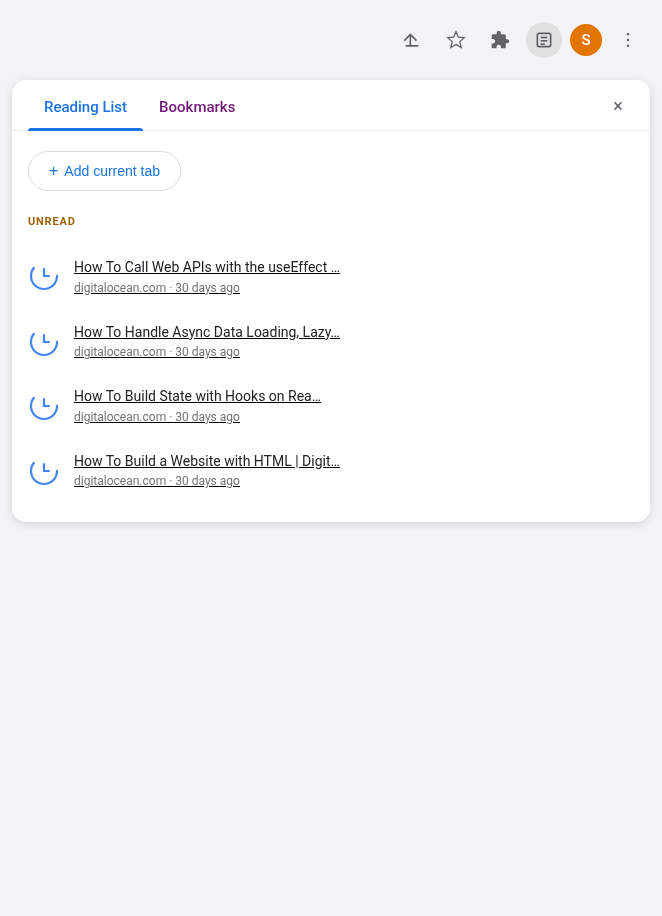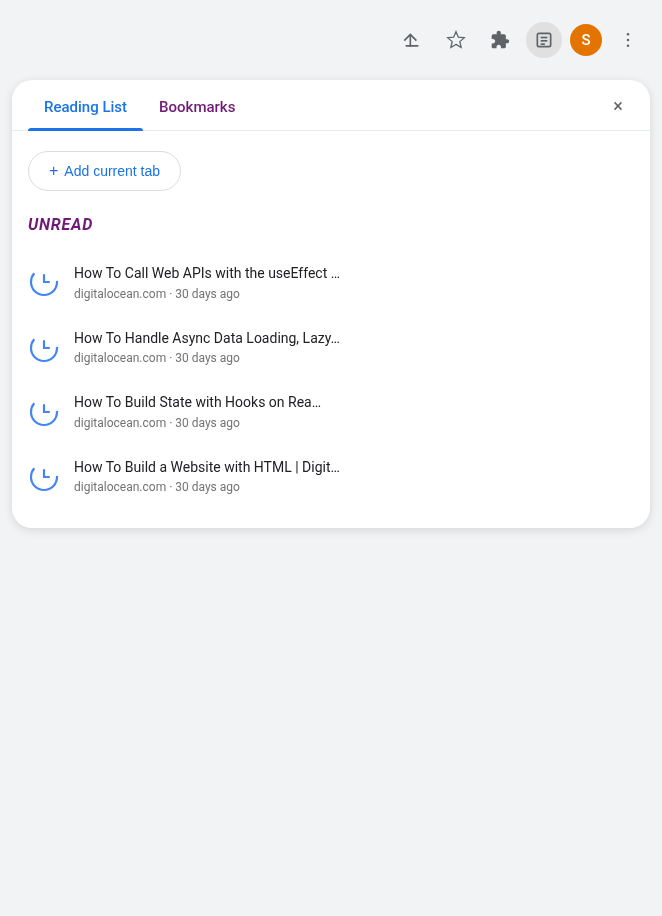--- a/index.html
+++ b/index.html
@@ -59,21 +59,21 @@
       justify-content: center;
       font-size: 15px;
       font-weight: 500;
       cursor: pointer;
     }
 
     
     .panel-container {
       margin: 0 12px;
       background: #ffffff;
-      border-radius: 20px;
+      border-radius: 14px;
       box-shadow: 0 2px 10px rgba(0,0,0,0.12);
       overflow: hidden;
     }
 
     
     .tabs-header {
       display: flex;
       align-items: center;
       border-bottom: 1px solid #e8eaed;
       padding: 0 16px;
@@ -138,26 +138,25 @@
       margin-bottom: 24px;
     }
 
     .plus-icon {
       font-size: 16px;
       font-weight: 400;
     }
 
     
     .section-label {
-      font-size: 16px;
+      font-size: 11px;
       font-weight: 700;
-      color: #701a75;
+      color: #a16207;
       letter-spacing: 0.8px;
       margin-bottom: 16px;
-      font-style: italic;
     }
 
     
     .reading-item {
       display: flex;
       align-items: flex-start;
       gap: 14px;
       padding: 14px 0;
       cursor: pointer;
     }
@@ -175,20 +174,21 @@
       margin-top: 2px;
     }
 
     .item-icon svg {
       width: 32px;
       height: 32px;
     }
 
     .item-text {
       flex: 1;
+      text-decoration: underline;
     }
 
     .item-title {
       font-size: 14px;
       color: #202124;
       font-weight: 400;
       line-height: 1.4;
       margin-bottom: 3px;
     }
 

